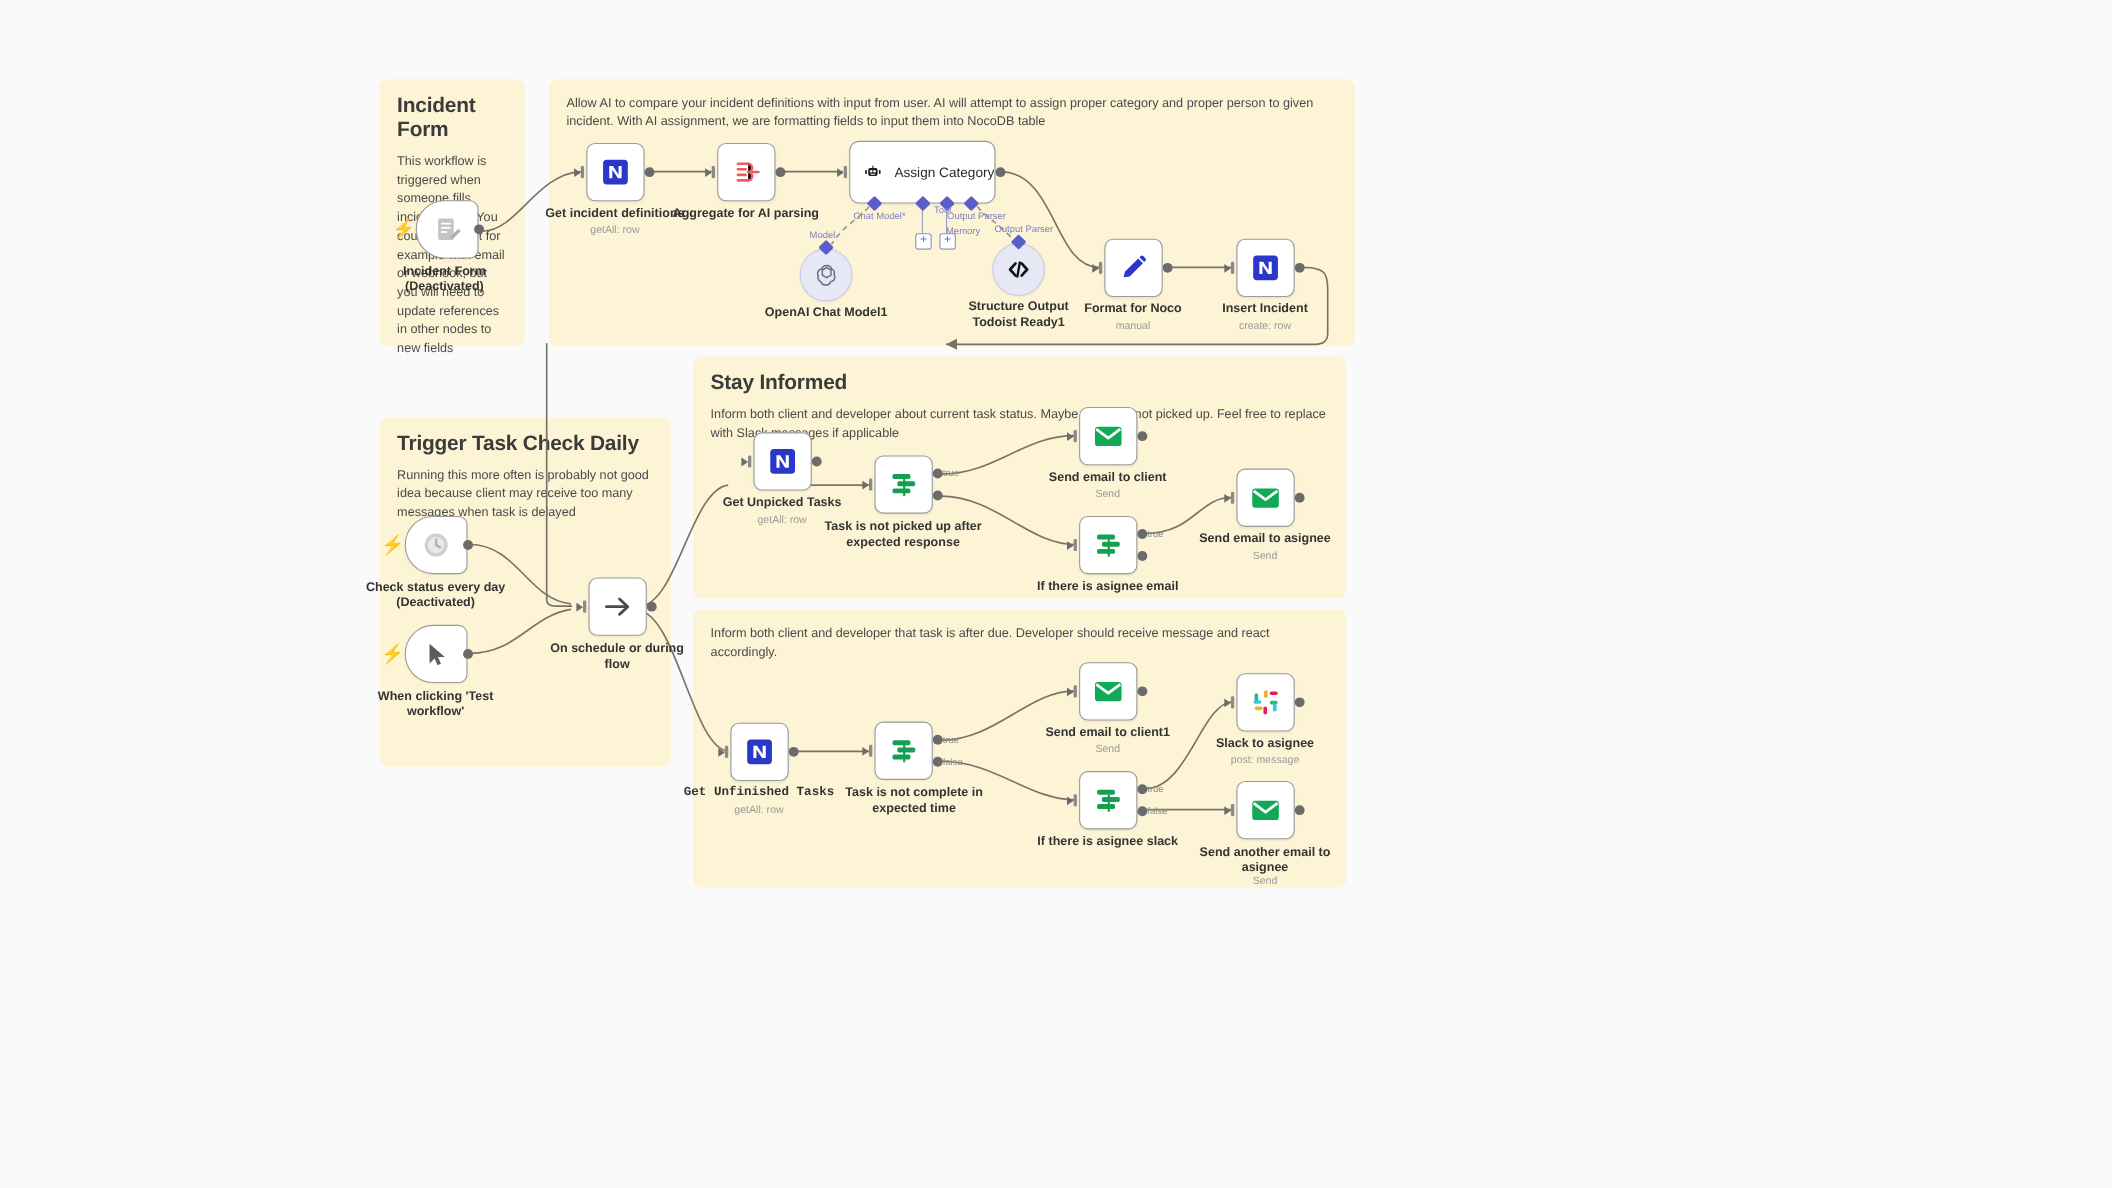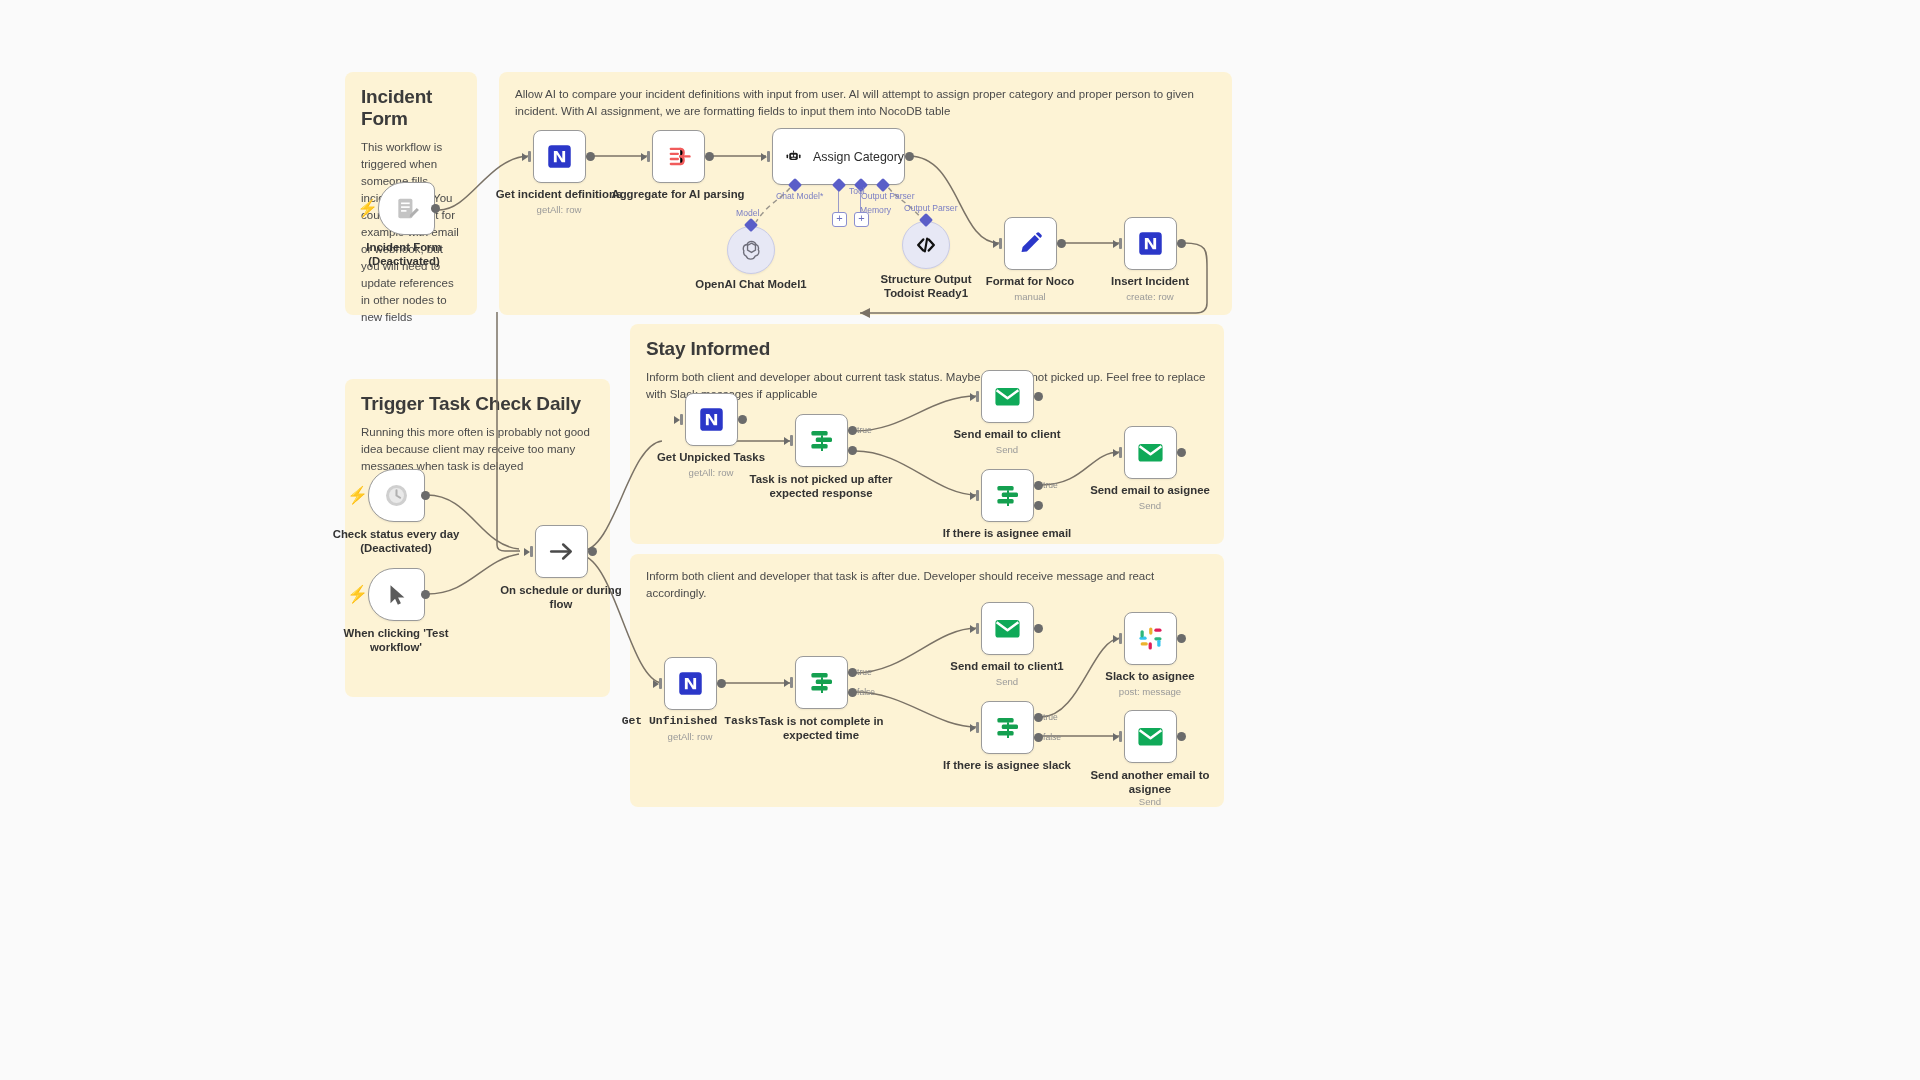--- a/index.html
+++ b/index.html
@@ -416,21 +416,21 @@
         <rect x="7" y="9.2" width="13" height="3.6" rx="1.2" fill="#14a050"></rect>
         <rect x="3.5" y="14.4" width="13" height="3.6" rx="1.2" fill="#14a050"></rect>
         <rect x="11.2" y="7.4" width="1.6" height="12.6" fill="#14a050"></rect>
       </svg>
     </div>
     <div class="inarrow" style="left:-11px;top:21px;"></div>
     <div class="dot" style="left:53px;top:12px;"></div>
     <div class="dot" style="left:53px;top:32px;"></div>
     <div class="branch-label" style="left:62px;top:11px;">true</div>
     <div class="branch-label" style="left:62px;top:31px;">false</div>
-    <div class="node-label two" style="top:59px;left:26px;">
+    <div class="node-label two" style="top:59px;left:36px;">
       <span>Task is not complete in</span><br><span>expected time</span>
     </div>
   </div>
 
   <div class="node" style="left:981px;top:602px;">
     <div class="nodebox sq">
       <svg class="ico" width="29" height="29" viewBox="0 0 24 24">
         <rect x="2" y="5" width="20" height="14.5" rx="2.4" fill="#0fa958"></rect>
         <path d="M3 6.8 L12 13.4 L21 6.8" fill="none" stroke="#fff" stroke-width="2.1" stroke-linejoin="round"></path>
       </svg>

